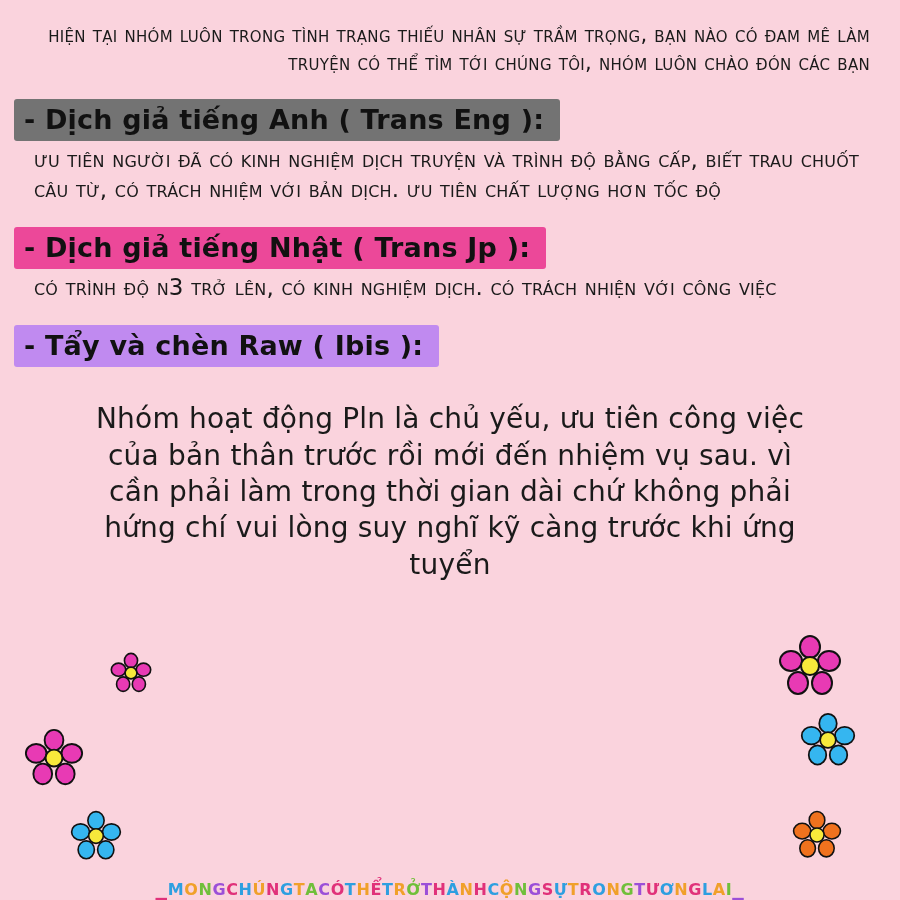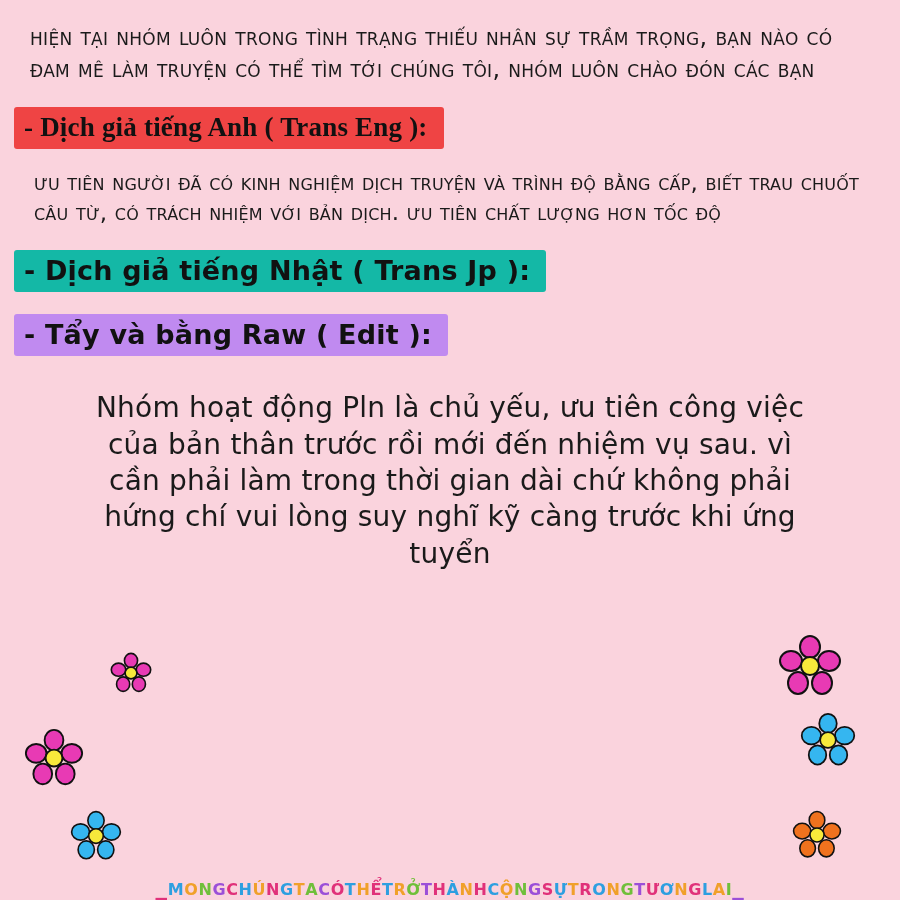--- a/index.html
+++ b/index.html
@@ -30,22 +30,22 @@
     letter-spacing: 1.5px;
     color: #111111;
     padding-top: 40px;
     line-height: 1.05;
     font-variant: small-caps;
     text-transform: lowercase;
   }
 
   
   .intro {
-    text-align: left;
-    font-size: 24px;
+    text-align: right;
+    font-size: 21px;
     color: #1a1a1a;
     line-height: 1.32;
     margin: 22px 30px 0 30px;
     font-variant: small-caps;
     text-transform: lowercase;
     letter-spacing: 0.3px;
   }
 
   
   .section {
@@ -54,29 +54,29 @@
   }
   .section-heading {
     display: inline-block;
     font-size: 27px;
     font-weight: bold;
     color: #111111;
     padding: 5px 16px 6px 10px;
     border-radius: 3px;
     letter-spacing: 0.2px;
   }
-  .hl-yellow { background: #ef4444; font-family: Liberation Serif, serif; }
-  .hl-blue   { background: #14b8a6; }
+  .hl-yellow { background: #737373; }
+  .hl-blue   { background: #ec4899; }
   .hl-purple { background: #c08af0; }
 
   .section-body {
     font-size: 23px;
     color: #1a1a1a;
     line-height: 1.30;
-    margin-top: 19px;
+    margin-top: 4px;
     padding-left: 20px;
     padding-right: 40px;
     font-variant: small-caps;
     text-transform: lowercase;
     letter-spacing: 0.2px;
   }
 
   
   .closing {
     text-align: center;
@@ -183,23 +183,24 @@
 
   <div class="intro">Hiện tại nhóm luôn trong tình trạng thiếu nhân sự trầm trọng, bạn nào có đam mê làm truyện có thể tìm tới chúng tôi, nhóm luôn chào đón các bạn</div>
 
   <div class="section">
     <div class="section-heading hl-yellow">- Dịch giả tiếng Anh ( Trans Eng ):</div>
     <div class="section-body">Ưu tiên người đã có kinh nghiệm dịch truyện và trình độ bằng cấp, biết trau chuốt câu từ, có trách nhiệm với bản dịch. Ưu tiên chất lượng hơn tốc độ</div>
   </div>
 
   <div class="section">
     <div class="section-heading hl-blue">- Dịch giả tiếng Nhật ( Trans Jp ):</div>
+    <div class="section-body">Có trình độ N3 trở lên, có kinh nghiệm dịch. Có trách nhiện với công việc</div>
   </div>
 
   <div class="section">
-    <div class="section-heading hl-purple">- Tẩy và bằng Raw ( Edit ):</div>
+    <div class="section-heading hl-purple">- Tẩy và chèn Raw ( Ibis ):</div>
   </div>
 
   <div class="closing">Nhóm hoạt động Pln là chủ yếu, ưu tiên công việc của bản thân trước rồi mới đến nhiệm vụ sau. vì cần phải làm trong thời gian dài chứ không phải hứng chí vui lòng suy nghĩ kỹ càng trước khi ứng tuyển</div>
 
   <div class="footer"><span style="color: rgb(224, 49, 122);">_</span><span> </span><span style="color: rgb(46, 159, 224);">M</span><span style="color: rgb(240, 160, 42);">o</span><span style="color: rgb(111, 191, 58);">n</span><span style="color: rgb(155, 79, 216);">g</span><span> </span><span style="color: rgb(224, 49, 122);">c</span><span style="color: rgb(46, 159, 224);">h</span><span style="color: rgb(240, 160, 42);">ú</span><span style="color: rgb(224, 49, 122);">n</span><span style="color: rgb(46, 159, 224);">g</span><span> </span><span style="color: rgb(240, 160, 42);">t</span><span style="color: rgb(111, 191, 58);">a</span><span> </span><span style="color: rgb(155, 79, 216);">c</span><span style="color: rgb(224, 49, 122);">ó</span><span> </span><span style="color: rgb(46, 159, 224);">t</span><span style="color: rgb(240, 160, 42);">h</span><span style="color: rgb(224, 49, 122);">ể</span><span> </span><span style="color: rgb(46, 159, 224);">t</span><span style="color: rgb(240, 160, 42);">r</span><span style="color: rgb(111, 191, 58);">ở</span><span> </span><span style="color: rgb(155, 79, 216);">t</span><span style="color: rgb(224, 49, 122);">h</span><span style="color: rgb(46, 159, 224);">à</span><span style="color: rgb(240, 160, 42);">n</span><span style="color: rgb(224, 49, 122);">h</span><span> </span><span style="color: rgb(46, 159, 224);">c</span><span style="color: rgb(240, 160, 42);">ộ</span><span style="color: rgb(111, 191, 58);">n</span><span style="color: rgb(155, 79, 216);">g</span><span> </span><span style="color: rgb(224, 49, 122);">s</span><span style="color: rgb(46, 159, 224);">ự</span><span> </span><span style="color: rgb(240, 160, 42);">t</span><span style="color: rgb(224, 49, 122);">r</span><span style="color: rgb(46, 159, 224);">o</span><span style="color: rgb(240, 160, 42);">n</span><span style="color: rgb(111, 191, 58);">g</span><span> </span><span style="color: rgb(155, 79, 216);">t</span><span style="color: rgb(224, 49, 122);">ư</span><span style="color: rgb(46, 159, 224);">ơ</span><span style="color: rgb(240, 160, 42);">n</span><span style="color: rgb(224, 49, 122);">g</span><span> </span><span style="color: rgb(46, 159, 224);">l</span><span style="color: rgb(240, 160, 42);">a</span><span style="color: rgb(111, 191, 58);">i</span><span> </span><span style="color: rgb(155, 79, 216);">_</span></div>
 
 </div>
 
 </body></html>

